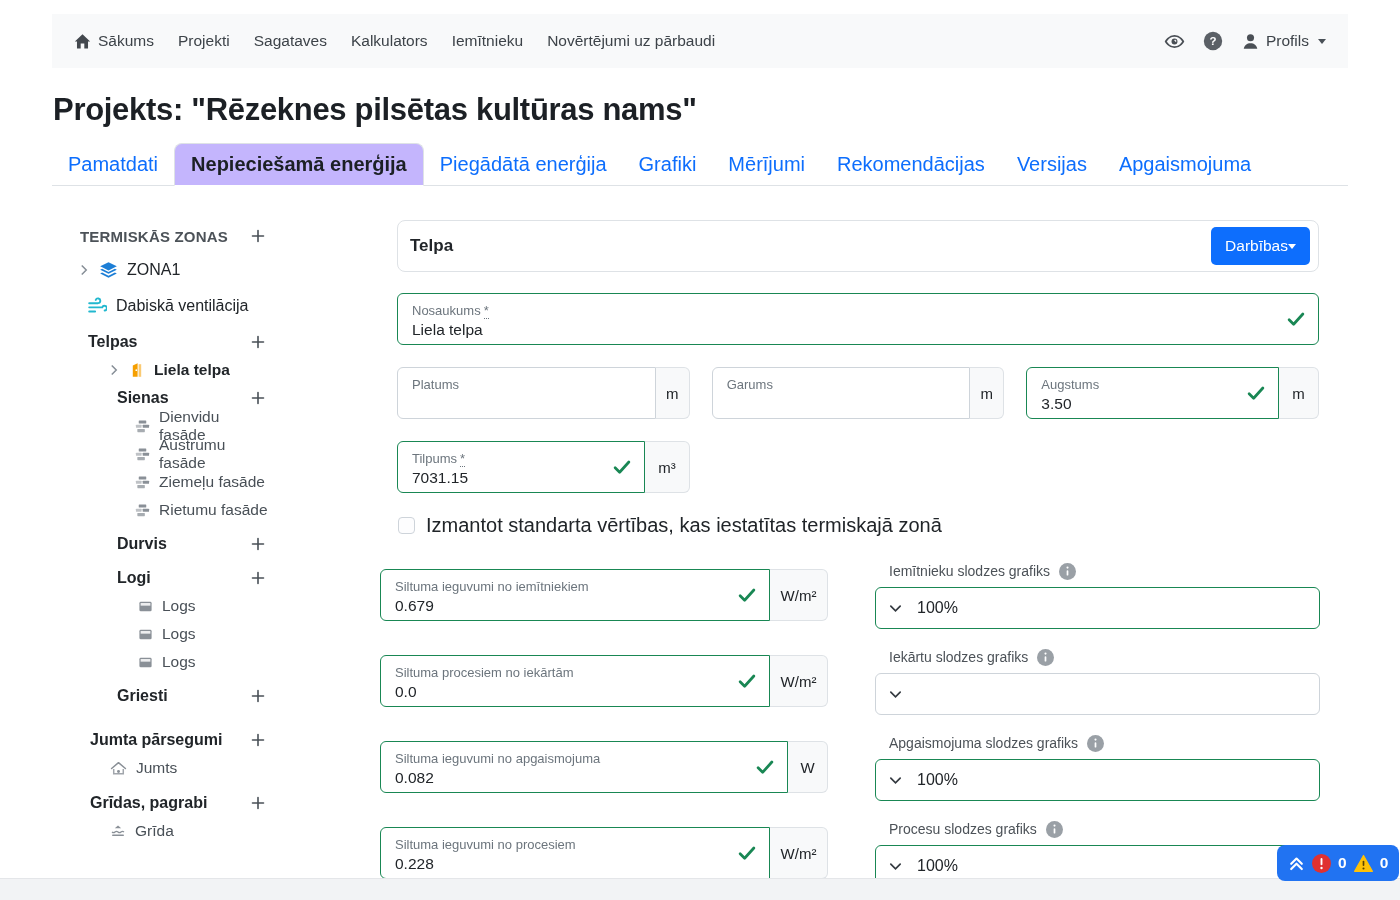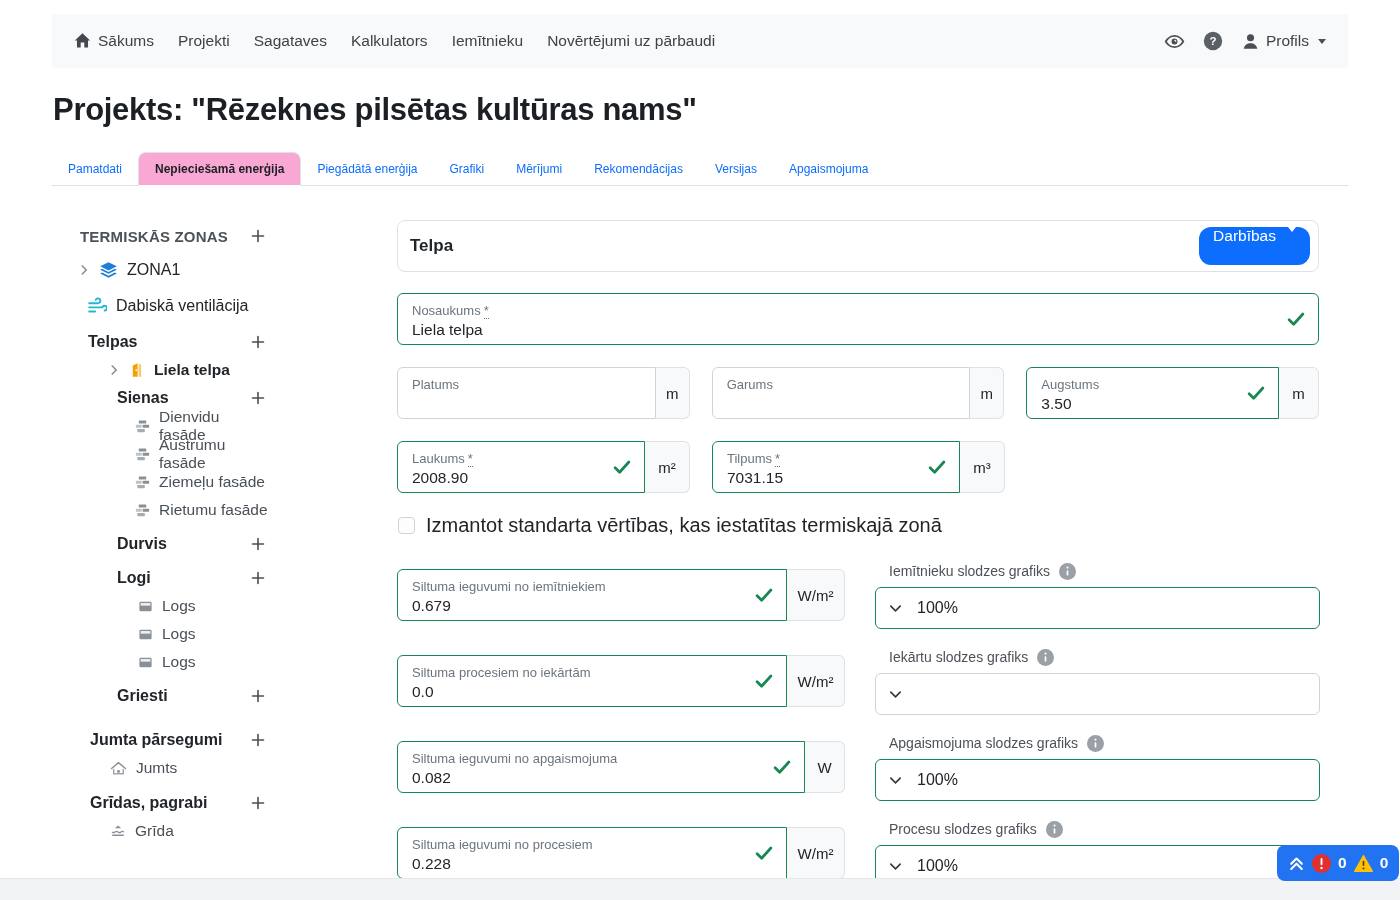--- a/index.html
+++ b/index.html
@@ -4,51 +4,51 @@
 <style>
   * { margin:0; padding:0; box-sizing:border-box; }
   html,body { width:1400px; height:900px; background:#fff; font-family:"Liberation Sans", sans-serif; color:#212529; overflow:hidden; }
   body { position:relative; }
   svg { display:block; flex-shrink:0; }
 
   
   .navbar { position:absolute; left:52px; top:14px; width:1296px; height:54px; background:#f8f9fa;
             display:flex; align-items:center; justify-content:space-between; padding:0 22px; }
   .nav-left { display:flex; align-items:center; }
-  .nav-link { display:flex; align-items:flex-start; gap:7px; padding:0 12px; font-size:15.5px; color:#3d4349; cursor:pointer; text-decoration:none; }
+  .nav-link { display:flex; align-items:flex-end; gap:7px; padding:0 12px; font-size:15.5px; color:#3d4349; cursor:pointer; text-decoration:none; }
   .nav-link:first-child { padding-left:0; }
   .nav-right { display:flex; align-items:center; gap:18px; }
   .icon-btn { display:flex; align-items:center; cursor:pointer; }
   .profile { display:flex; align-items:center; gap:6px; font-size:15.5px; color:#3d4349; cursor:pointer; }
   .caret { width:0; height:0; border-left:4.5px solid transparent; border-right:4.5px solid transparent; border-top:5px solid #495057; margin-left:3px; }
 
   
   .page-title { position:absolute; left:53px; top:92px; font-size:31px; font-weight:700; letter-spacing:-.3px; color:#1c2025; }
   .tabbar { position:absolute; left:52px; top:146px; width:1296px; height:40px; display:flex; align-items:flex-end; border-bottom:1px solid #dee2e6; padding-left:0; }
-  .tab { padding:9px 16px; font-size:12px; color:#0d6efd; cursor:pointer; white-space:nowrap; }
-  .tab.active { background:#f9a8d4; border:1px solid #dee2e6; border-bottom:1px solid #fff; border-radius:8px 8px 0 0;
+  .tab { padding:9px 16px; font-size:20px; color:#0d6efd; cursor:pointer; white-space:nowrap; }
+  .tab.active { background:#c4b5fd; border:1px solid #dee2e6; border-bottom:1px solid #fff; border-radius:8px 8px 0 0;
                 color:#1c2025; font-weight:700; margin-bottom:-1px;margin-top:13px; }
 
   
   .sidebar { position:absolute; left:52px; top:222px; width:216px; }
   .srow { display:flex; align-items:center; height:28px; font-size:15.5px; color:#495057; cursor:pointer; }
   .srow .gap { margin-right:9px; }
   .sh { justify-content:space-between; font-weight:700; color:#212529; font-size:16px; }
   .sh .lbl { white-space:nowrap; }
   .tree-top { color:#4c5258; font-size:15px; letter-spacing:.2px; }
   .bold-item { font-weight:700; color:#212529; }
   .dark-item { color:#212529; font-size:16px; }
   .plus-btn { display:flex; align-items:center; cursor:pointer; padding:2px; }
 
   
   .card-head { position:absolute; left:397px; top:220px; width:922px; height:52px; border:1px solid #dee2e6; border-radius:8px;
                display:flex; align-items:center; justify-content:space-between; padding:0 8px 0 12px; background:#fff; }
   .card-title { font-size:17px; font-weight:700; color:#212529; }
-  .btn-primary { height:38px; background:#0d6efd; color:#fff; border:none; border-radius:12px; font-size:15.5px;
-                 font-family:inherit; display:flex; align-items:flex-start; gap:12px; padding:0 14px; cursor:pointer; }
+  .btn-primary { height:38px; background:#0d6efd; color:#fff; border:none; border-radius:5px; font-size:15.5px;
+                 font-family:inherit; display:flex; align-items:center; gap:0; padding:0 14px; cursor:pointer; }
   .btn-primary .caret { border-top-color:#fff; margin-left:0; }
 
   .igroup { display:flex; height:52px; }
   .ibox { flex:1; position:relative; background:#fff; border:1px solid #ced4da; border-radius:6px; padding:7px 14px 0; cursor:text; }
   .igroup .ibox { border-radius:6px 0 0 6px; }
   .ibox.valid { border-color:#198754; }
   .flabel { font-size:13px; color:#6c757d; line-height:17px; white-space:nowrap; }
   .req { border-bottom:1px dotted #6c757d; margin-left:3px; cursor:help; }
   .fvalue { font-size:15.5px; color:#212529; line-height:21px; }
   .addon { background:#f8f9fa; border:1px solid #dee2e6; border-left:none; border-radius:0 6px 6px 0;
@@ -59,21 +59,21 @@
   .name-group .ibox { border-radius:6px; }
   .dims-row  { position:absolute; left:397px; top:367px; width:922px; display:flex; gap:22px; }
   .dims-row .igroup { flex:1; }
   .area-row  { position:absolute; left:397px; top:441px; width:922px; display:flex; gap:22px; }
   .area-row .igroup { width:293px; }
 
   .chk-row { position:absolute; left:398px; top:514px; display:flex; align-items:center; gap:11px; cursor:pointer; }
   .chkbox { width:17px; height:17px; border:1px solid #ced4da; border-radius:4px; background:#fdfdfe; }
   .chk-label { font-size:20px; color:#212529; }
 
-  .gain { position:absolute; left:397px; width:448px; }
+  .gain { position:absolute; left:380px; width:448px; }
   .sched { position:absolute; left:875px; width:445px; }
   .sched-label { display:flex; align-items:center; gap:9px; padding-left:14px; font-size:14px; color:#4c5258; height:20px; cursor:default; }
   .sel { margin-top:6px; height:42px; background:#fff; border:1px solid #ced4da; border-radius:6px;
          display:flex; align-items:center; padding:0 12px; cursor:pointer; }
   .sel.valid { border-color:#198754; }
   .sel-value { font-size:16px; color:#212529; margin-left:14px; }
 
   
   .footer { position:absolute; left:0; top:878px; width:1400px; height:22px; background:#f2f3f5; border-top:1px solid #e4e6e9; z-index:5; }
   .status-badge { position:absolute; left:1277px; top:845px; height:36px; background:#2173f2; border-radius:8px; z-index:6;
@@ -354,30 +354,20 @@
       <div class="fvalue">3.50</div>
       <svg class="ck" width="20" height="20" viewBox="0 0 16 16">
           <path d="M2.5 8.6l3.6 3.6L13.5 4" fill="none" stroke="#198754" stroke-width="2.2" stroke-linecap="round" stroke-linejoin="round"></path>
         </svg>
     </div>
     <div class="addon" style="width:40px">m</div>
   </div>
 </div>
 
 <div class="area-row">
-  <div class="igroup">
-    <div class="ibox valid">
-      <span class="flabel"><span>Laukums</span><span class="req">*</span></span>
-      <div class="fvalue">2008.90</div>
-      <svg class="ck" width="20" height="20" viewBox="0 0 16 16">
-          <path d="M2.5 8.6l3.6 3.6L13.5 4" fill="none" stroke="#198754" stroke-width="2.2" stroke-linecap="round" stroke-linejoin="round"></path>
-        </svg>
-    </div>
-    <div class="addon" style="width:45px">m²</div>
-  </div>
   <div class="igroup">
     <div class="ibox valid">
       <span class="flabel"><span>Tilpums</span><span class="req">*</span></span>
       <div class="fvalue">7031.15</div>
       <svg class="ck" width="20" height="20" viewBox="0 0 16 16">
           <path d="M2.5 8.6l3.6 3.6L13.5 4" fill="none" stroke="#198754" stroke-width="2.2" stroke-linecap="round" stroke-linejoin="round"></path>
         </svg>
     </div>
     <div class="addon" style="width:45px">m³</div>
   </div>

